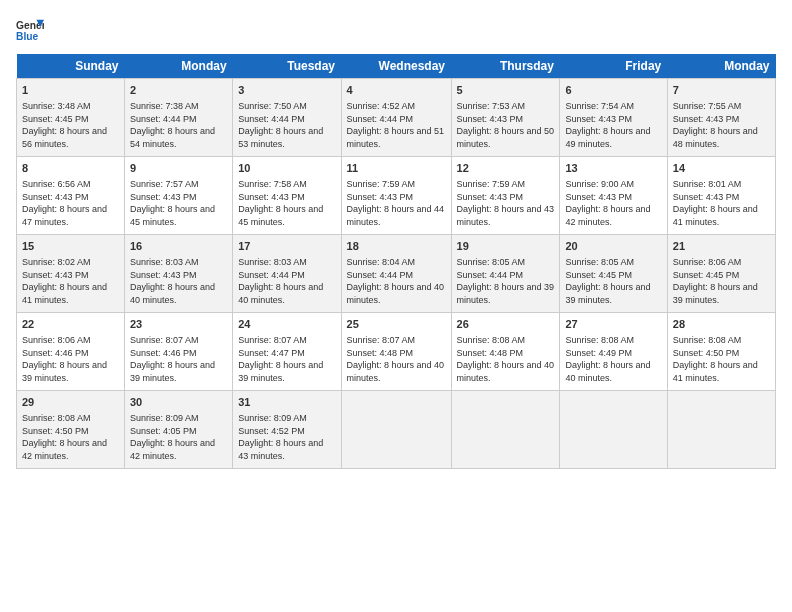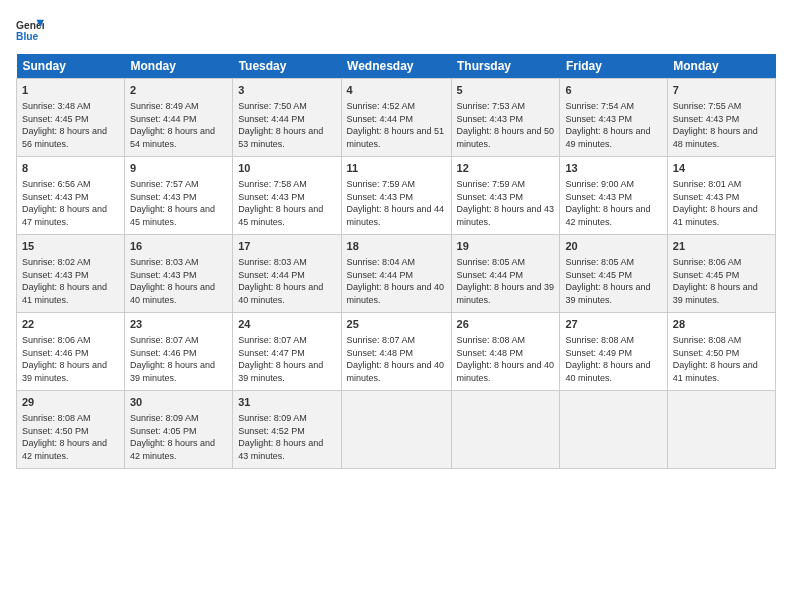--- a/index.html
+++ b/index.html
@@ -45,21 +45,21 @@
       color: #555;
     }
     table {
       width: 100%;
       border-collapse: collapse;
       font-size: 9.5px;
     }
     thead tr th {
       background-color: #1a6abf;
       color: #fff;
-      text-align: left;
+      text-align: right;
       padding: 5px 6px;
       font-size: 12px;
       font-weight: bold;
     }
     tbody tr td {
       border: 1px solid #ccc;
       vertical-align: top;
       padding: 4px 5px;
       height: 78px;
       width: 113px;
@@ -112,21 +112,21 @@
           <th>Tuesday</th>
           <th>Wednesday</th>
           <th>Thursday</th>
           <th>Friday</th>
           <th>Monday</th>
         </tr>
     </thead>
     <tbody id="calendar-body">
         <tr>
           <td><span class="day-num">1</span><span class="day-detail">Sunrise: 3:48 AM</span><br><span class="day-detail">Sunset: 4:45 PM</span><br><span class="day-detail">Daylight: 8 hours and 56 minutes.</span></td>
-          <td><span class="day-num">2</span><span class="day-detail">Sunrise: 8:49 AM</span><br><span class="day-detail">Sunset: 4:44 PM</span><br><span class="day-detail">Daylight: 8 hours and 54 minutes.</span></td>
+          <td><span class="day-num">2</span><span class="day-detail">Sunrise: 7:38 AM</span><br><span class="day-detail">Sunset: 4:44 PM</span><br><span class="day-detail">Daylight: 8 hours and 54 minutes.</span></td>
           <td><span class="day-num">3</span><span class="day-detail">Sunrise: 7:50 AM</span><br><span class="day-detail">Sunset: 4:44 PM</span><br><span class="day-detail">Daylight: 8 hours and 53 minutes.</span></td>
           <td><span class="day-num">4</span><span class="day-detail">Sunrise: 4:52 AM</span><br><span class="day-detail">Sunset: 4:44 PM</span><br><span class="day-detail">Daylight: 8 hours and 51 minutes.</span></td>
           <td><span class="day-num">5</span><span class="day-detail">Sunrise: 7:53 AM</span><br><span class="day-detail">Sunset: 4:43 PM</span><br><span class="day-detail">Daylight: 8 hours and 50 minutes.</span></td>
           <td><span class="day-num">6</span><span class="day-detail">Sunrise: 7:54 AM</span><br><span class="day-detail">Sunset: 4:43 PM</span><br><span class="day-detail">Daylight: 8 hours and 49 minutes.</span></td>
           <td><span class="day-num">7</span><span class="day-detail">Sunrise: 7:55 AM</span><br><span class="day-detail">Sunset: 4:43 PM</span><br><span class="day-detail">Daylight: 8 hours and 48 minutes.</span></td>
         </tr>
         <tr>
           <td><span class="day-num">8</span><span class="day-detail">Sunrise: 6:56 AM</span><br><span class="day-detail">Sunset: 4:43 PM</span><br><span class="day-detail">Daylight: 8 hours and 47 minutes.</span></td>
           <td><span class="day-num">9</span><span class="day-detail">Sunrise: 7:57 AM</span><br><span class="day-detail">Sunset: 4:43 PM</span><br><span class="day-detail">Daylight: 8 hours and 45 minutes.</span></td>
           <td><span class="day-num">10</span><span class="day-detail">Sunrise: 7:58 AM</span><br><span class="day-detail">Sunset: 4:43 PM</span><br><span class="day-detail">Daylight: 8 hours and 45 minutes.</span></td>

